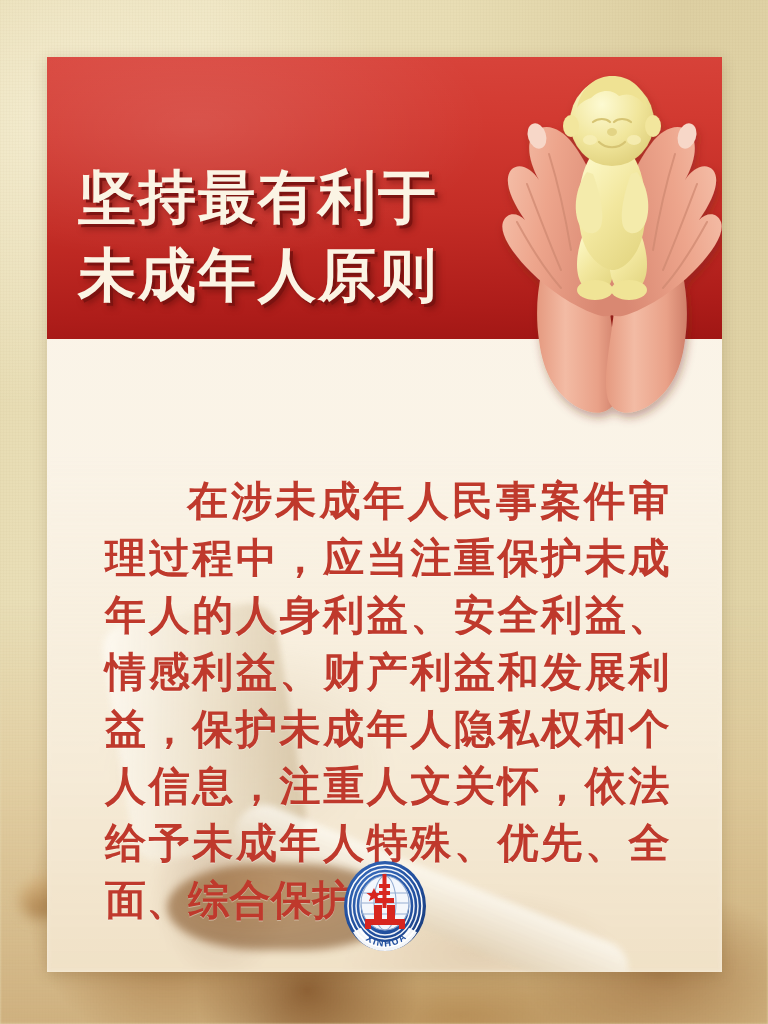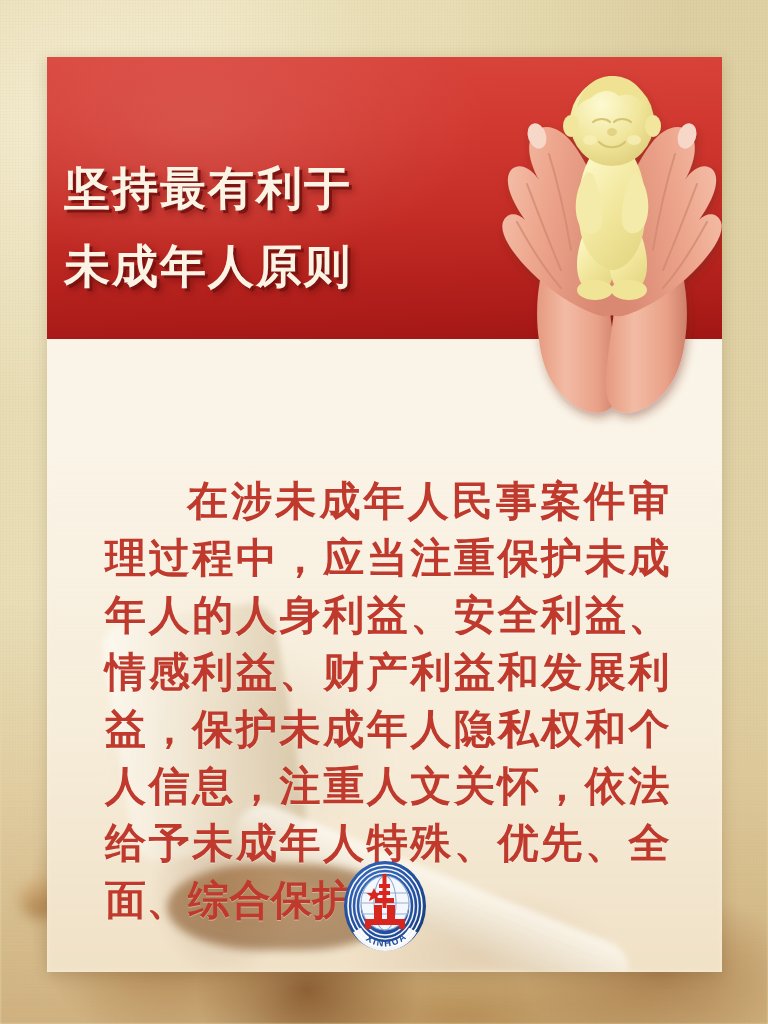--- a/index.html
+++ b/index.html
@@ -141,26 +141,26 @@
   .banner::after {
     content: "";
     position: absolute;
     inset: 0;
     background: radial-gradient(ellipse 70% 80% at 22% 24%, rgba(255,255,255,.12), rgba(255,255,255,0) 62%);
     pointer-events: none;
   }
 
   .title {
     position: absolute;
-    left: 17px;
+    left: 31px;
     top: 62px;
     z-index: 4;
     color: #fbf4e4;
-    font-family: Liberation Serif, serif;
-    font-size: 46px;
+    font-family: Liberation Sans, sans-serif;
+    font-size: 58px;
     font-weight: bold;
     line-height: 78px;
     letter-spacing: 2px;
     white-space: pre-line;
     text-shadow:
        3px 3px 0 rgba(122,18,16,.92),
        5px 5px 6px rgba(96,12,10,.55);
   }
 
   

